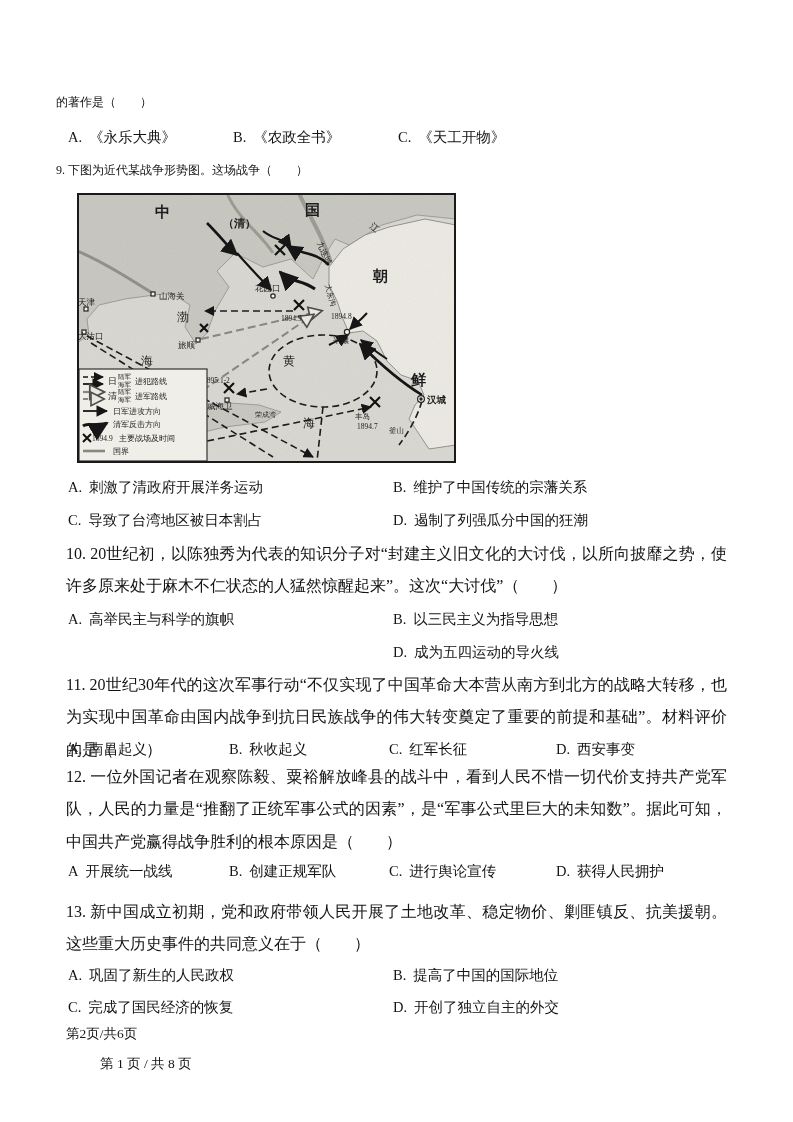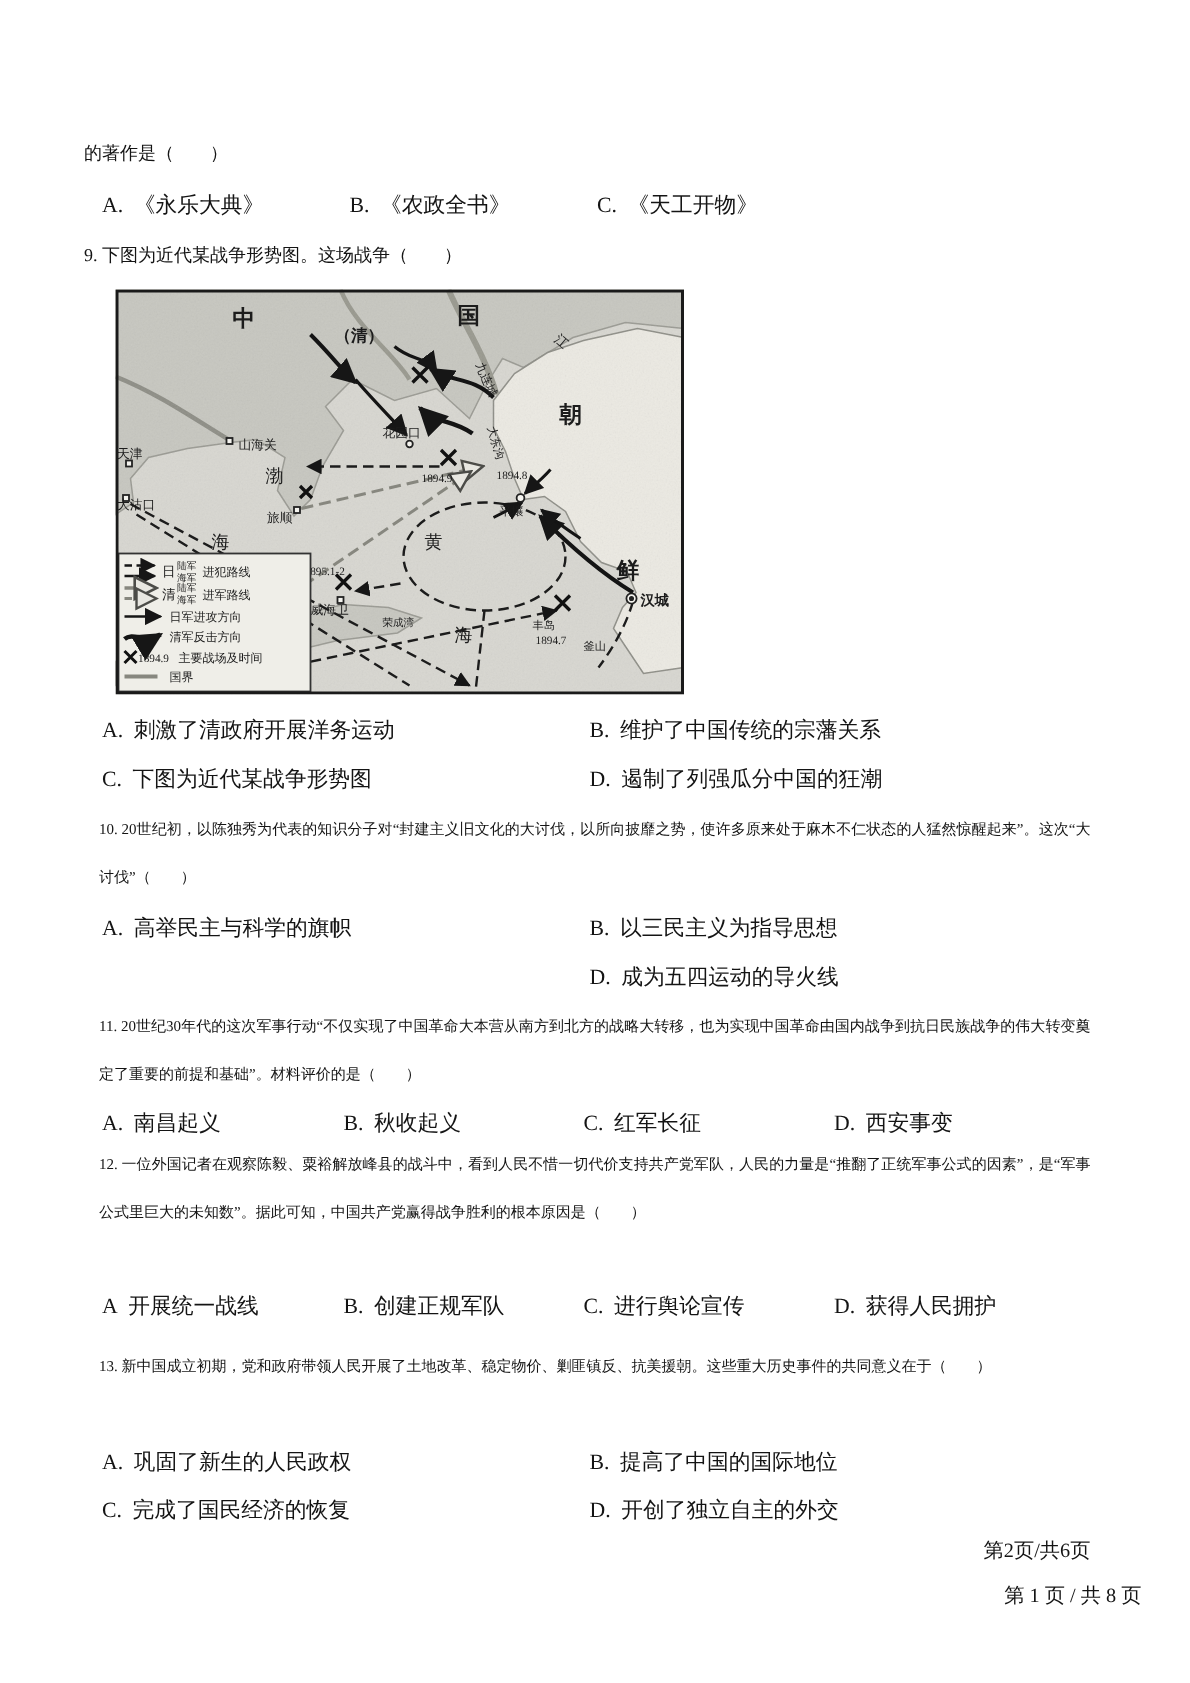--- a/index.html
+++ b/index.html
@@ -2,25 +2,25 @@
 <html><head>
 <meta charset="utf-8">
 <style>
   html,body{margin:0;padding:0;}
   body{
     width:793px;height:1122px;position:relative;background:#ffffff;
     font-family:"Liberation Serif","DejaVu Serif",serif;color:#141414;
     overflow:hidden;
   }
   .line{position:absolute;left:56px;width:661px;font-size:12px;line-height:33px;white-space:nowrap;font-family:Liberation Serif, serif;}
-  .stem{position:absolute;left:66px;width:661px;font-size:10px;line-height:32.4px;text-align:justify;}
+  .stem{position:absolute;left:66px;width:661px;font-size:16px;line-height:32.4px;text-align:justify;}
   .row{position:absolute;left:66px;width:661px;height:33px;font-size:14.5px;line-height:33px;}
   .opt{position:absolute;top:0;white-space:nowrap;}
   .ol{margin-right:7px;}
-  .pg{position:absolute;font-size:13.5px;line-height:20px;text-align:right;width:661px;}
+  .pg{position:absolute;font-size:13.5px;line-height:20px;text-align:left;width:661px;}
   .pg1{left:66px;}
   .pg2{left:100px;}
   figure{margin:0;}
   .mapwrap{position:absolute;left:77px;top:193px;width:379px;height:270px;}
   svg{display:block;font-family:"Liberation Serif","DejaVu Serif",serif;}
   svg text{fill:#1c1c1c;}
 </style>
 </head>
 <body>
 
@@ -189,21 +189,21 @@
 
   <rect x="1" y="1" width="377" height="268" fill="none" stroke="#1a1a1a" stroke-width="2"></rect>
 </svg>
 </figure>
 
 <div class="row" style="top:471px">
   <span class="opt" style="left:2px"><span class="ol">A.</span><span>刺激了清政府开展洋务运动</span></span>
   <span class="opt" style="left:327px"><span class="ol">B.</span><span>维护了中国传统的宗藩关系</span></span>
 </div>
 <div class="row" style="top:504px">
-  <span class="opt" style="left:2px"><span class="ol">C.</span><span>下图为近代某战争形势图</span></span>
+  <span class="opt" style="left:2px"><span class="ol">C.</span><span>导致了台湾地区被日本割占</span></span>
   <span class="opt" style="left:327px"><span class="ol">D.</span><span>遏制了列强瓜分中国的狂潮</span></span>
 </div>
 
 <div class="stem" style="top:538px">10. 20世纪初，以陈独秀为代表的知识分子对“封建主义旧文化的大讨伐，以所向披靡之势，使许多原来处于麻木不仁状态的人猛然惊醒起来”。这次“大讨伐”（　　）</div>
 <div class="row" style="top:603px">
   <span class="opt" style="left:2px"><span class="ol">A.</span><span>高举民主与科学的旗帜</span></span>
   <span class="opt" style="left:327px"><span class="ol">B.</span><span>以三民主义为指导思想</span></span>
 </div>
 <div class="row" style="top:636px">
   <span class="opt" style="left:327px"><span class="ol">D.</span><span>成为五四运动的导火线</span></span>

